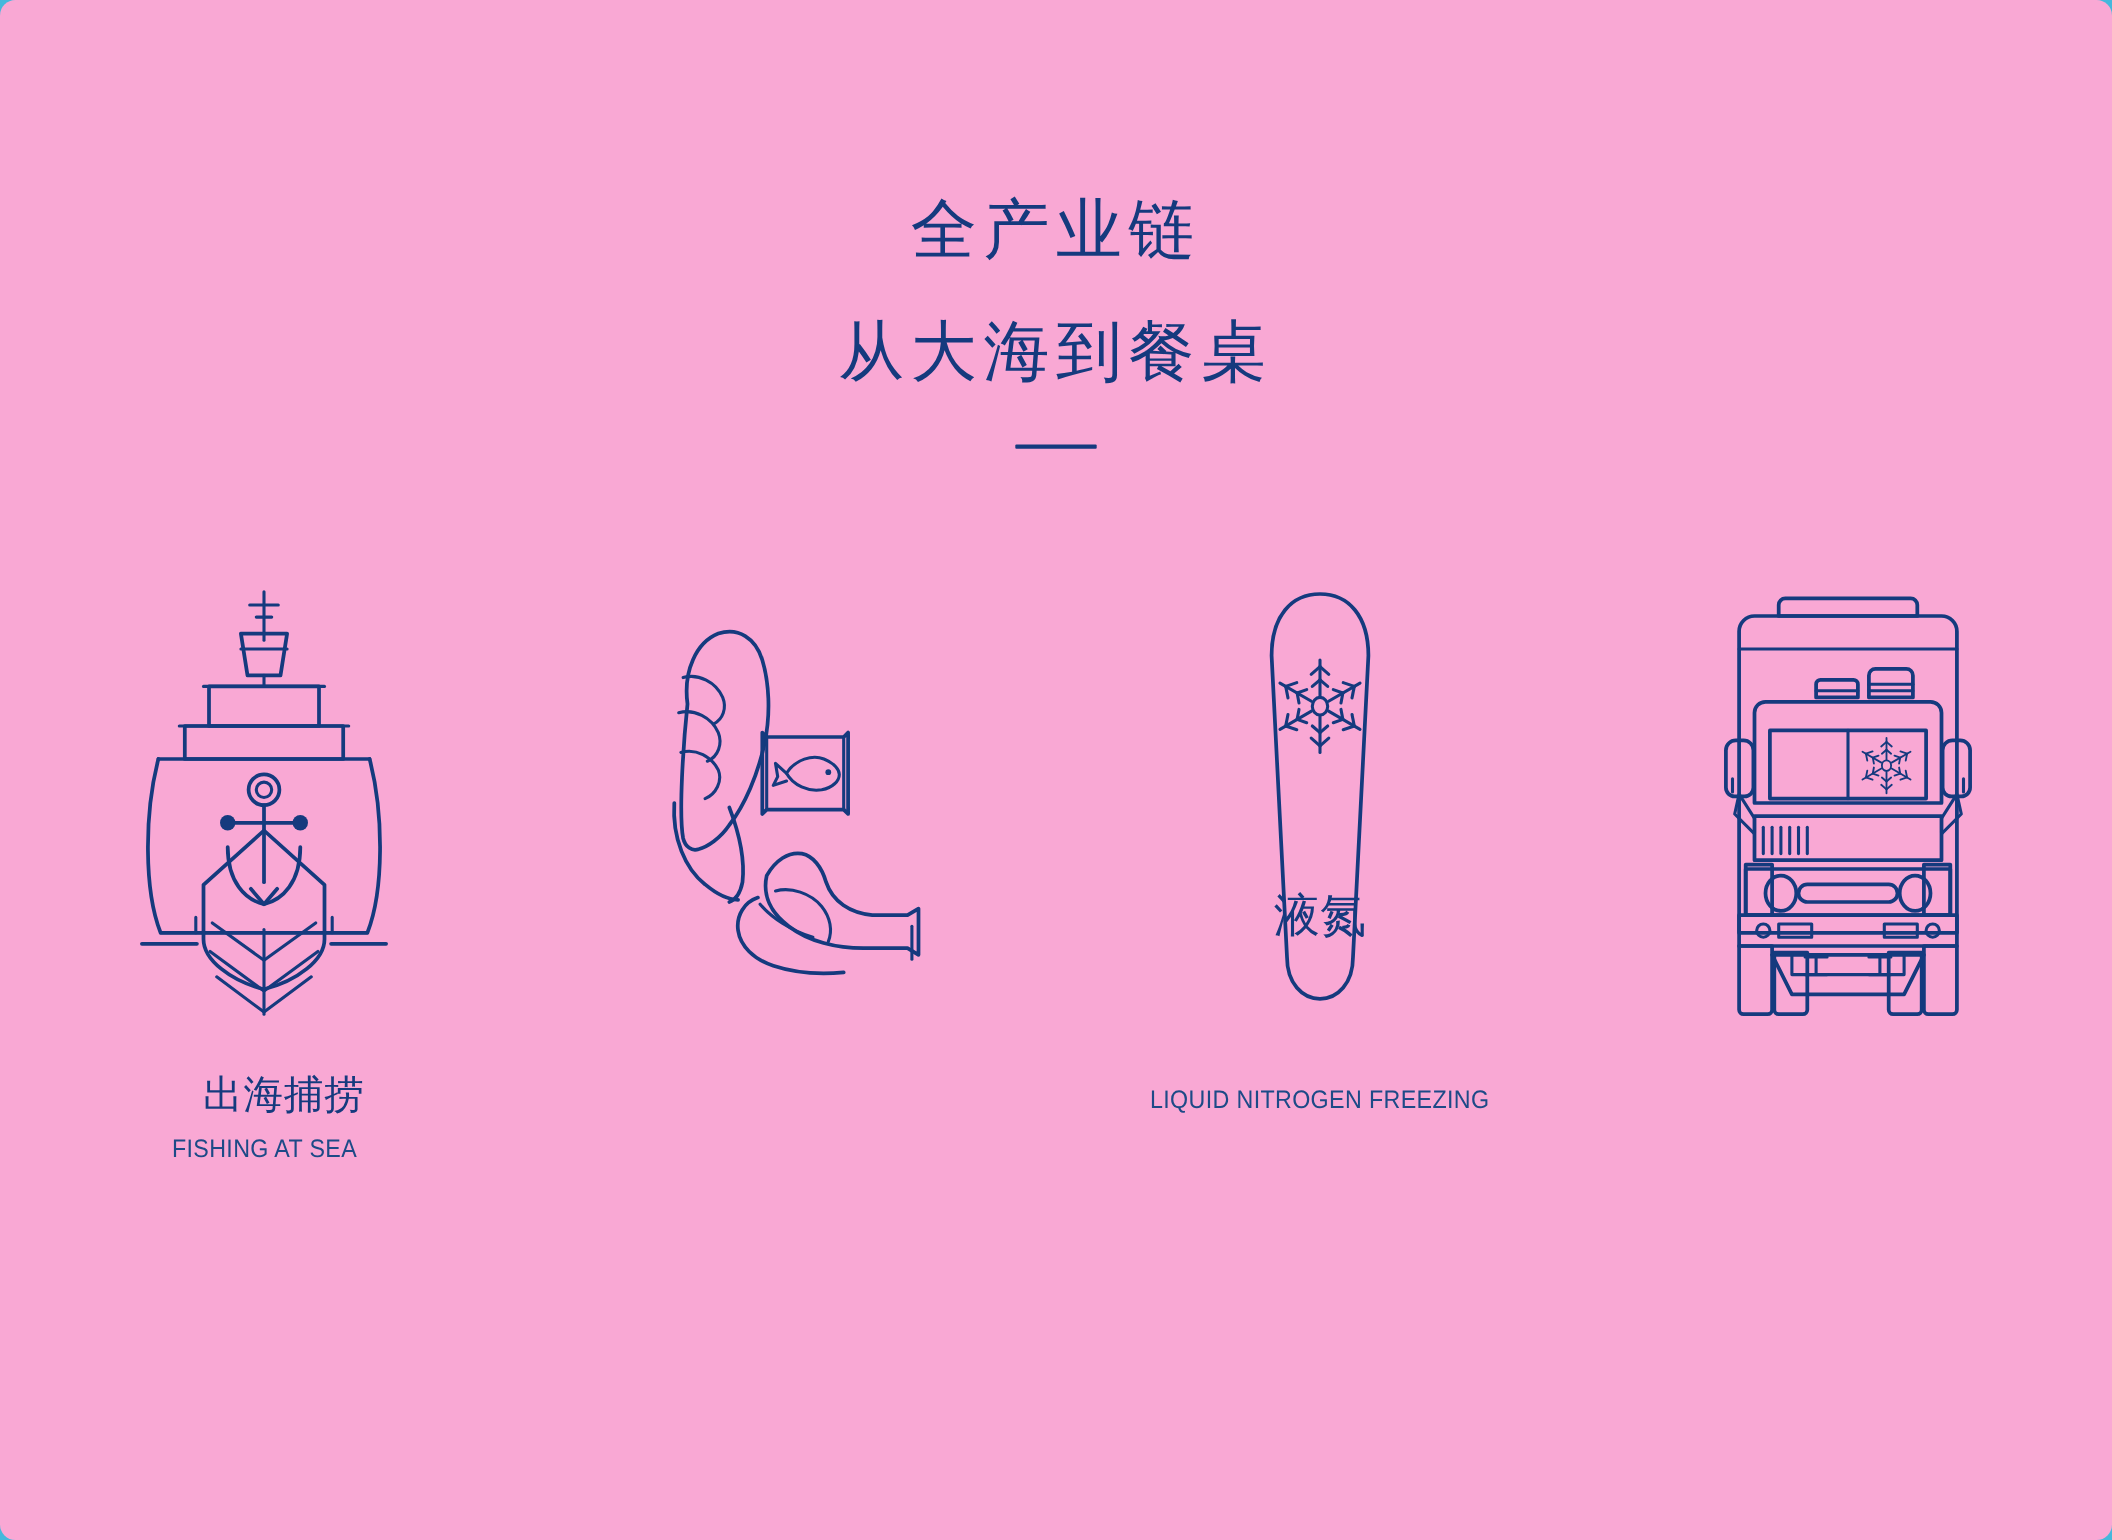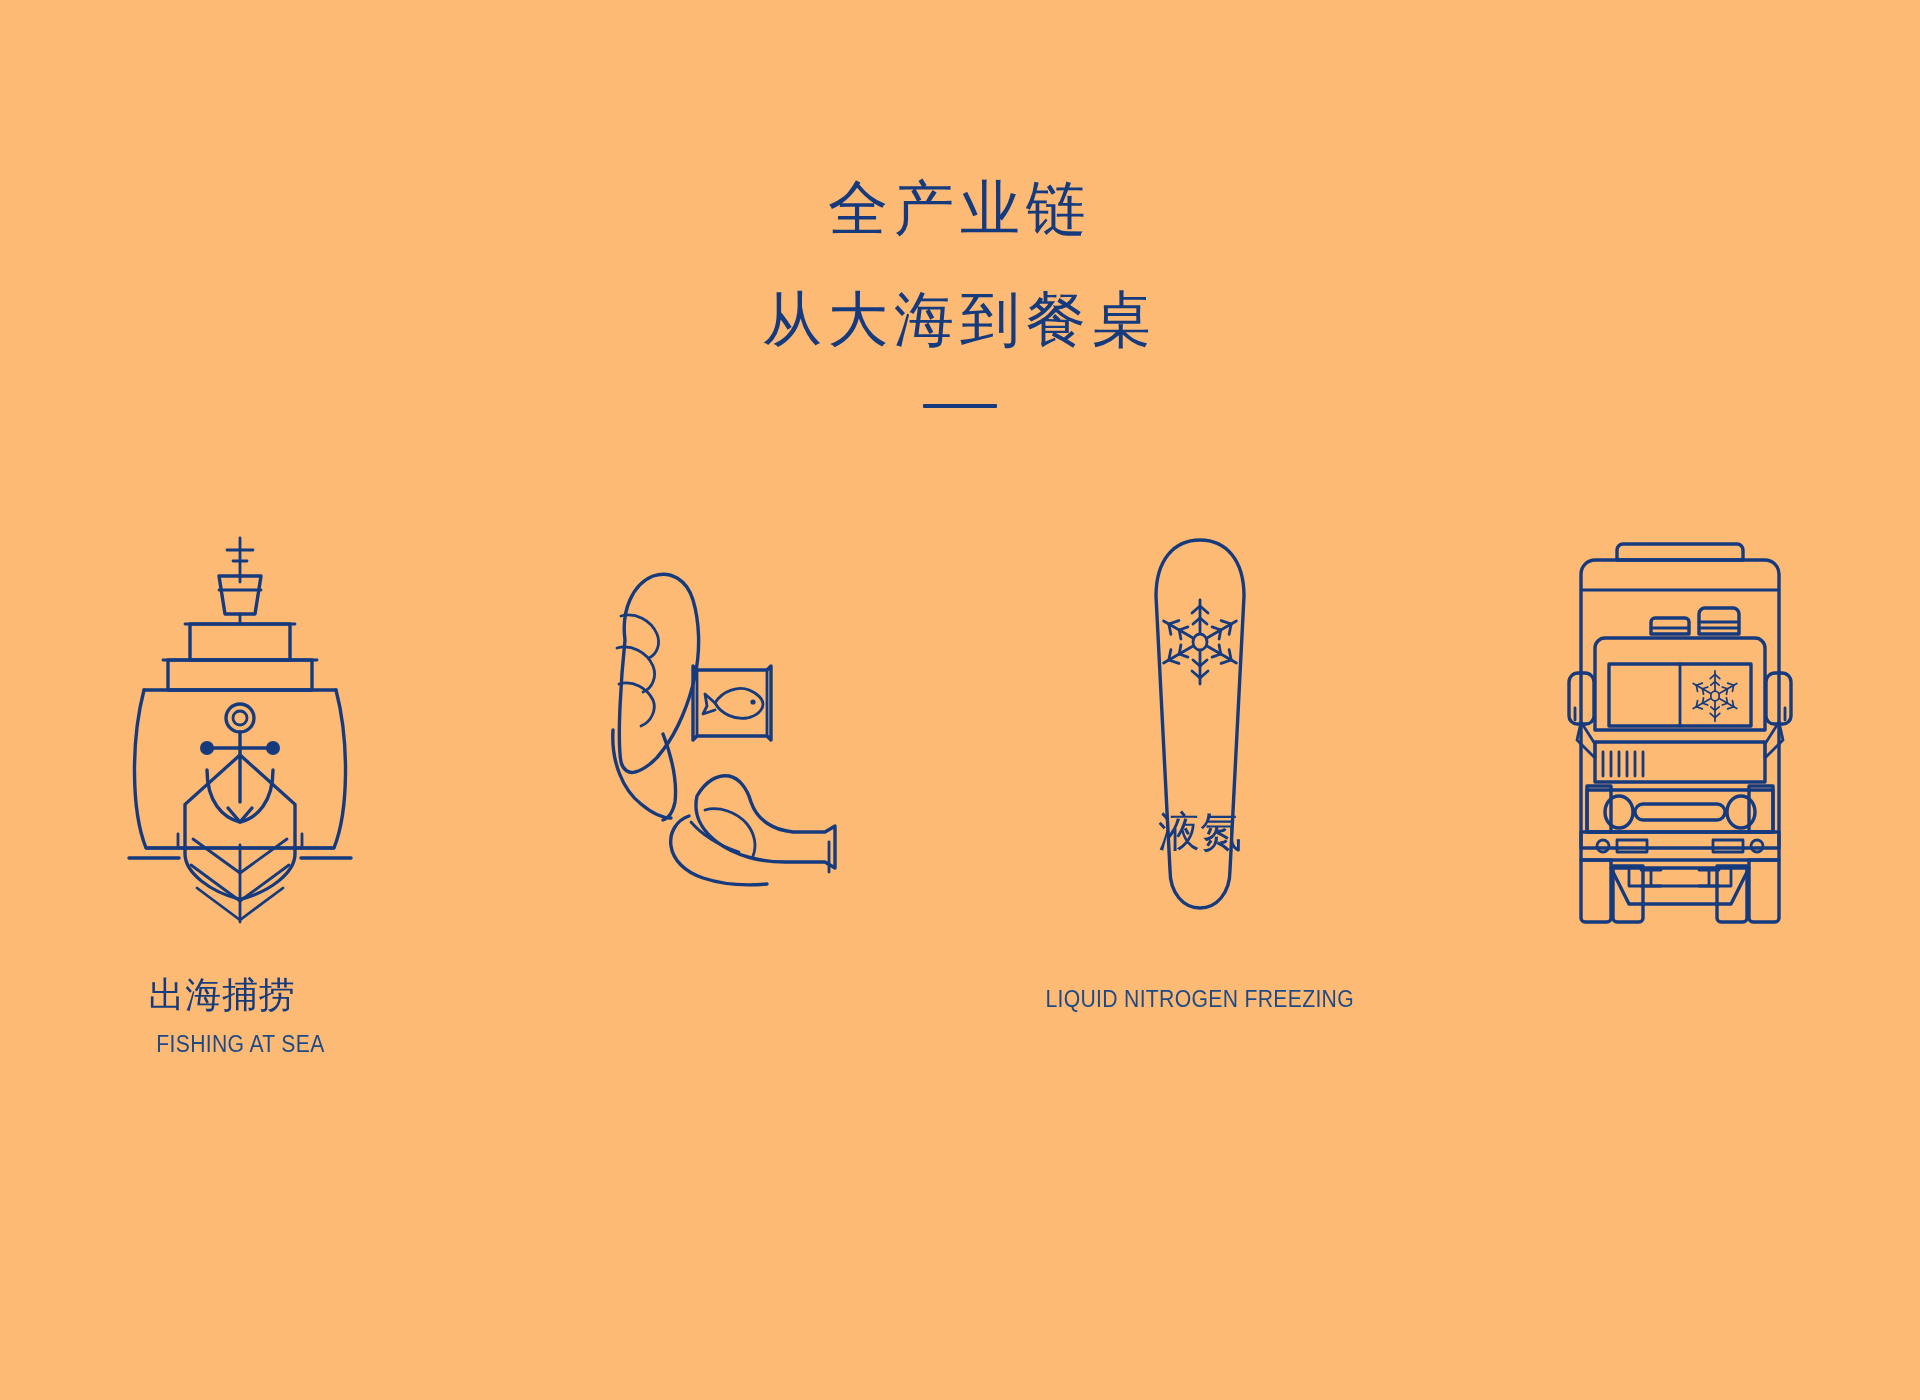--- a/index.html
+++ b/index.html
@@ -10,21 +10,22 @@
   }
   body {
     background: #45b8dc;
     font-family: "Liberation Sans", sans-serif;
     color: #153a7e;
   }
   .page {
     position: relative;
     width: 1920px;
     height: 1400px;
-    background: #fdba74;
+    background: #f9a8d4;
+    border-radius: 14px;
   }
 
   
   .header {
     position: absolute;
     left: 0;
     top: 178px;
     width: 1920px;
     text-align: center;
   }
@@ -82,21 +83,21 @@
     stroke-width: 2.8;
     stroke-linecap: round;
     stroke-linejoin: round;
   }
   .icon-box svg .fl { fill: #153a7e; stroke: none; }
   .icon-box svg text {
     fill: #153a7e;
     font-family: "Liberation Sans", sans-serif;
   }
 
-  .labels { margin-top: 42px; text-align: left; }
+  .labels { margin-top: 42px; text-align: right; }
   .label-cn {
     font-size: 36px;
     letter-spacing: 0.02em;
     color: #153a7e;
     white-space: nowrap;
     line-height: 1.25;
   }
   .label-en {
     margin-top: 14px;
     font-size: 23px;

